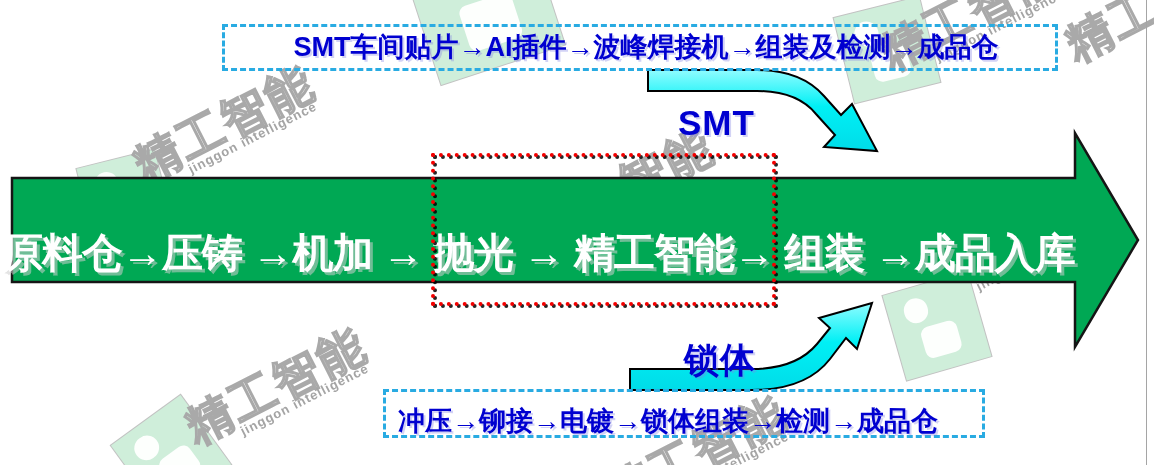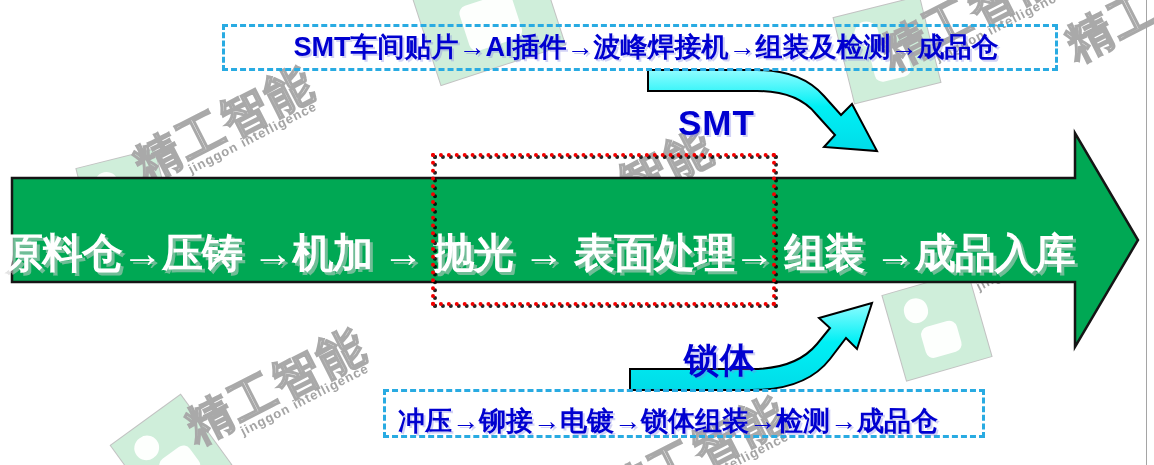--- a/index.html
+++ b/index.html
@@ -155,21 +155,21 @@
       <linearGradient id="cyg" x1="0" y1="0" x2="0" y2="1">
         <stop offset="0" stop-color="#8ffcff"></stop>
         <stop offset="0.45" stop-color="#00f0f5"></stop>
         <stop offset="1" stop-color="#00dce8"></stop>
       </linearGradient>
     </defs>
     <path d="M648,70 L757,70 Q801,70 824,96 L841,115 L852,104 L877,151 L824,147 L835,135 L816,114 Q797,91 757,91 L648,91 Z" fill="url(#cyg)" stroke="#000000" stroke-width="2"></path>
     <path d="M630,369 L752,369 Q796,369 817,344 L830,328 L819,318 L872,303 L857,349 L846,338 L830,359 Q806,390 752,390 L630,390 Z" fill="url(#cyg)" stroke="#000000" stroke-width="2"></path>
   </svg>
 
-  <div class="main-steps">原料仓→压铸 →机加 → 抛光 → 表面处理→ 组装 →成品入库</div>
+  <div class="main-steps">原料仓→压铸 →机加 → 抛光 → 精工智能→ 组装 →成品入库</div>
 
   <div class="red-box"></div>
 
   <div class="proc-box top">
     <span class="proc-text">SMT车间贴片→AI插件→波峰焊接机→组装及检测→成品仓</span>
   </div>
 
   <div class="proc-box bottom">
     <span class="proc-text">冲压→铆接→电镀→锁体组装→检测→成品仓</span>
   </div>

